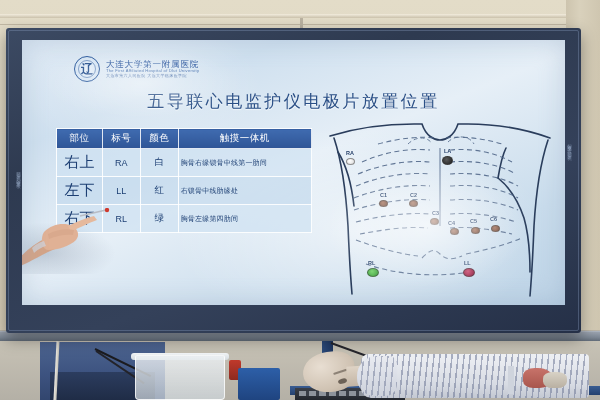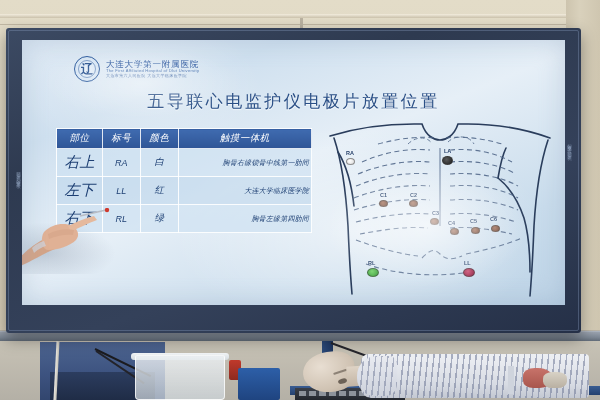--- a/index.html
+++ b/index.html
@@ -273,21 +273,20 @@
     font-family: "DejaVu Sans", sans-serif;
     text-shadow: 0 1px 1px rgba(255,255,255,.8);
   }
 
   
   .tbl {
     position: absolute; left: 34px; top: 88px;
     width: 256px;
     border-collapse: collapse;
     font-family: "DejaVu Sans", sans-serif;
-    font-style: italic;
   }
   .tbl th {
     background: linear-gradient(180deg,#3f6bb0,#2f5596);
     color: #ffffff;
     font-size: 9.5px; font-weight: normal;
     padding: 3px 2px; text-align: center;
     border: 1px solid rgba(255,255,255,.85);
     letter-spacing: .5px;
   }
   .tbl td {
@@ -295,21 +294,21 @@
     padding: 4px 2px;
     border: 1px solid rgba(255,255,255,.9);
     color: #1d3f73;
     text-align: center;
     background: rgba(190,214,236,.62);
   }
   .tbl tr:nth-child(odd) td { background: rgba(205,224,241,.66); }
   .tbl td.c-site { width: 46px; font-size: 15px; }
   .tbl td.c-mark { width: 38px; font-size: 9px; font-family:"Liberation Sans", sans-serif; }
   .tbl td.c-color { width: 38px; font-size: 9.5px; }
-  .tbl td.c-pos { width: 134px; text-align: right; font-size: 7px; letter-spacing: .2px; margin-top: 8px; }
+  .tbl td.c-pos { width: 134px; text-align: left; font-size: 7px; letter-spacing: .2px; margin-top: 8px; }
   .hl-red { color: #c0392b; }
 
   
   .torso {
     position: absolute; left: 300px; top: 82px; width: 235px; height: 180px;
   }
   .torso svg { width: 100%; height: 100%; display: block; }
 
   .elec-label {
     position: absolute; font-size: 5.5px; color: #1f3b66;
@@ -424,21 +423,21 @@
           <tr>
             <td class="c-site">右上</td>
             <td class="c-mark">RA</td>
             <td class="c-color">白</td>
             <td class="c-pos hl-red">胸骨右缘锁骨中线第一肋间</td>
           </tr>
           <tr>
             <td class="c-site">左下</td>
             <td class="c-mark">LL</td>
             <td class="c-color">红</td>
-            <td class="c-pos">大连大学临床医学院</td>
+            <td class="c-pos">右锁骨中线肋缘处</td>
           </tr>
           <tr>
             <td class="c-site">右下</td>
             <td class="c-mark">RL</td>
             <td class="c-color">绿</td>
             <td class="c-pos">胸骨左缘第四肋间</td>
           </tr>
         </tbody>
       </table>
 

